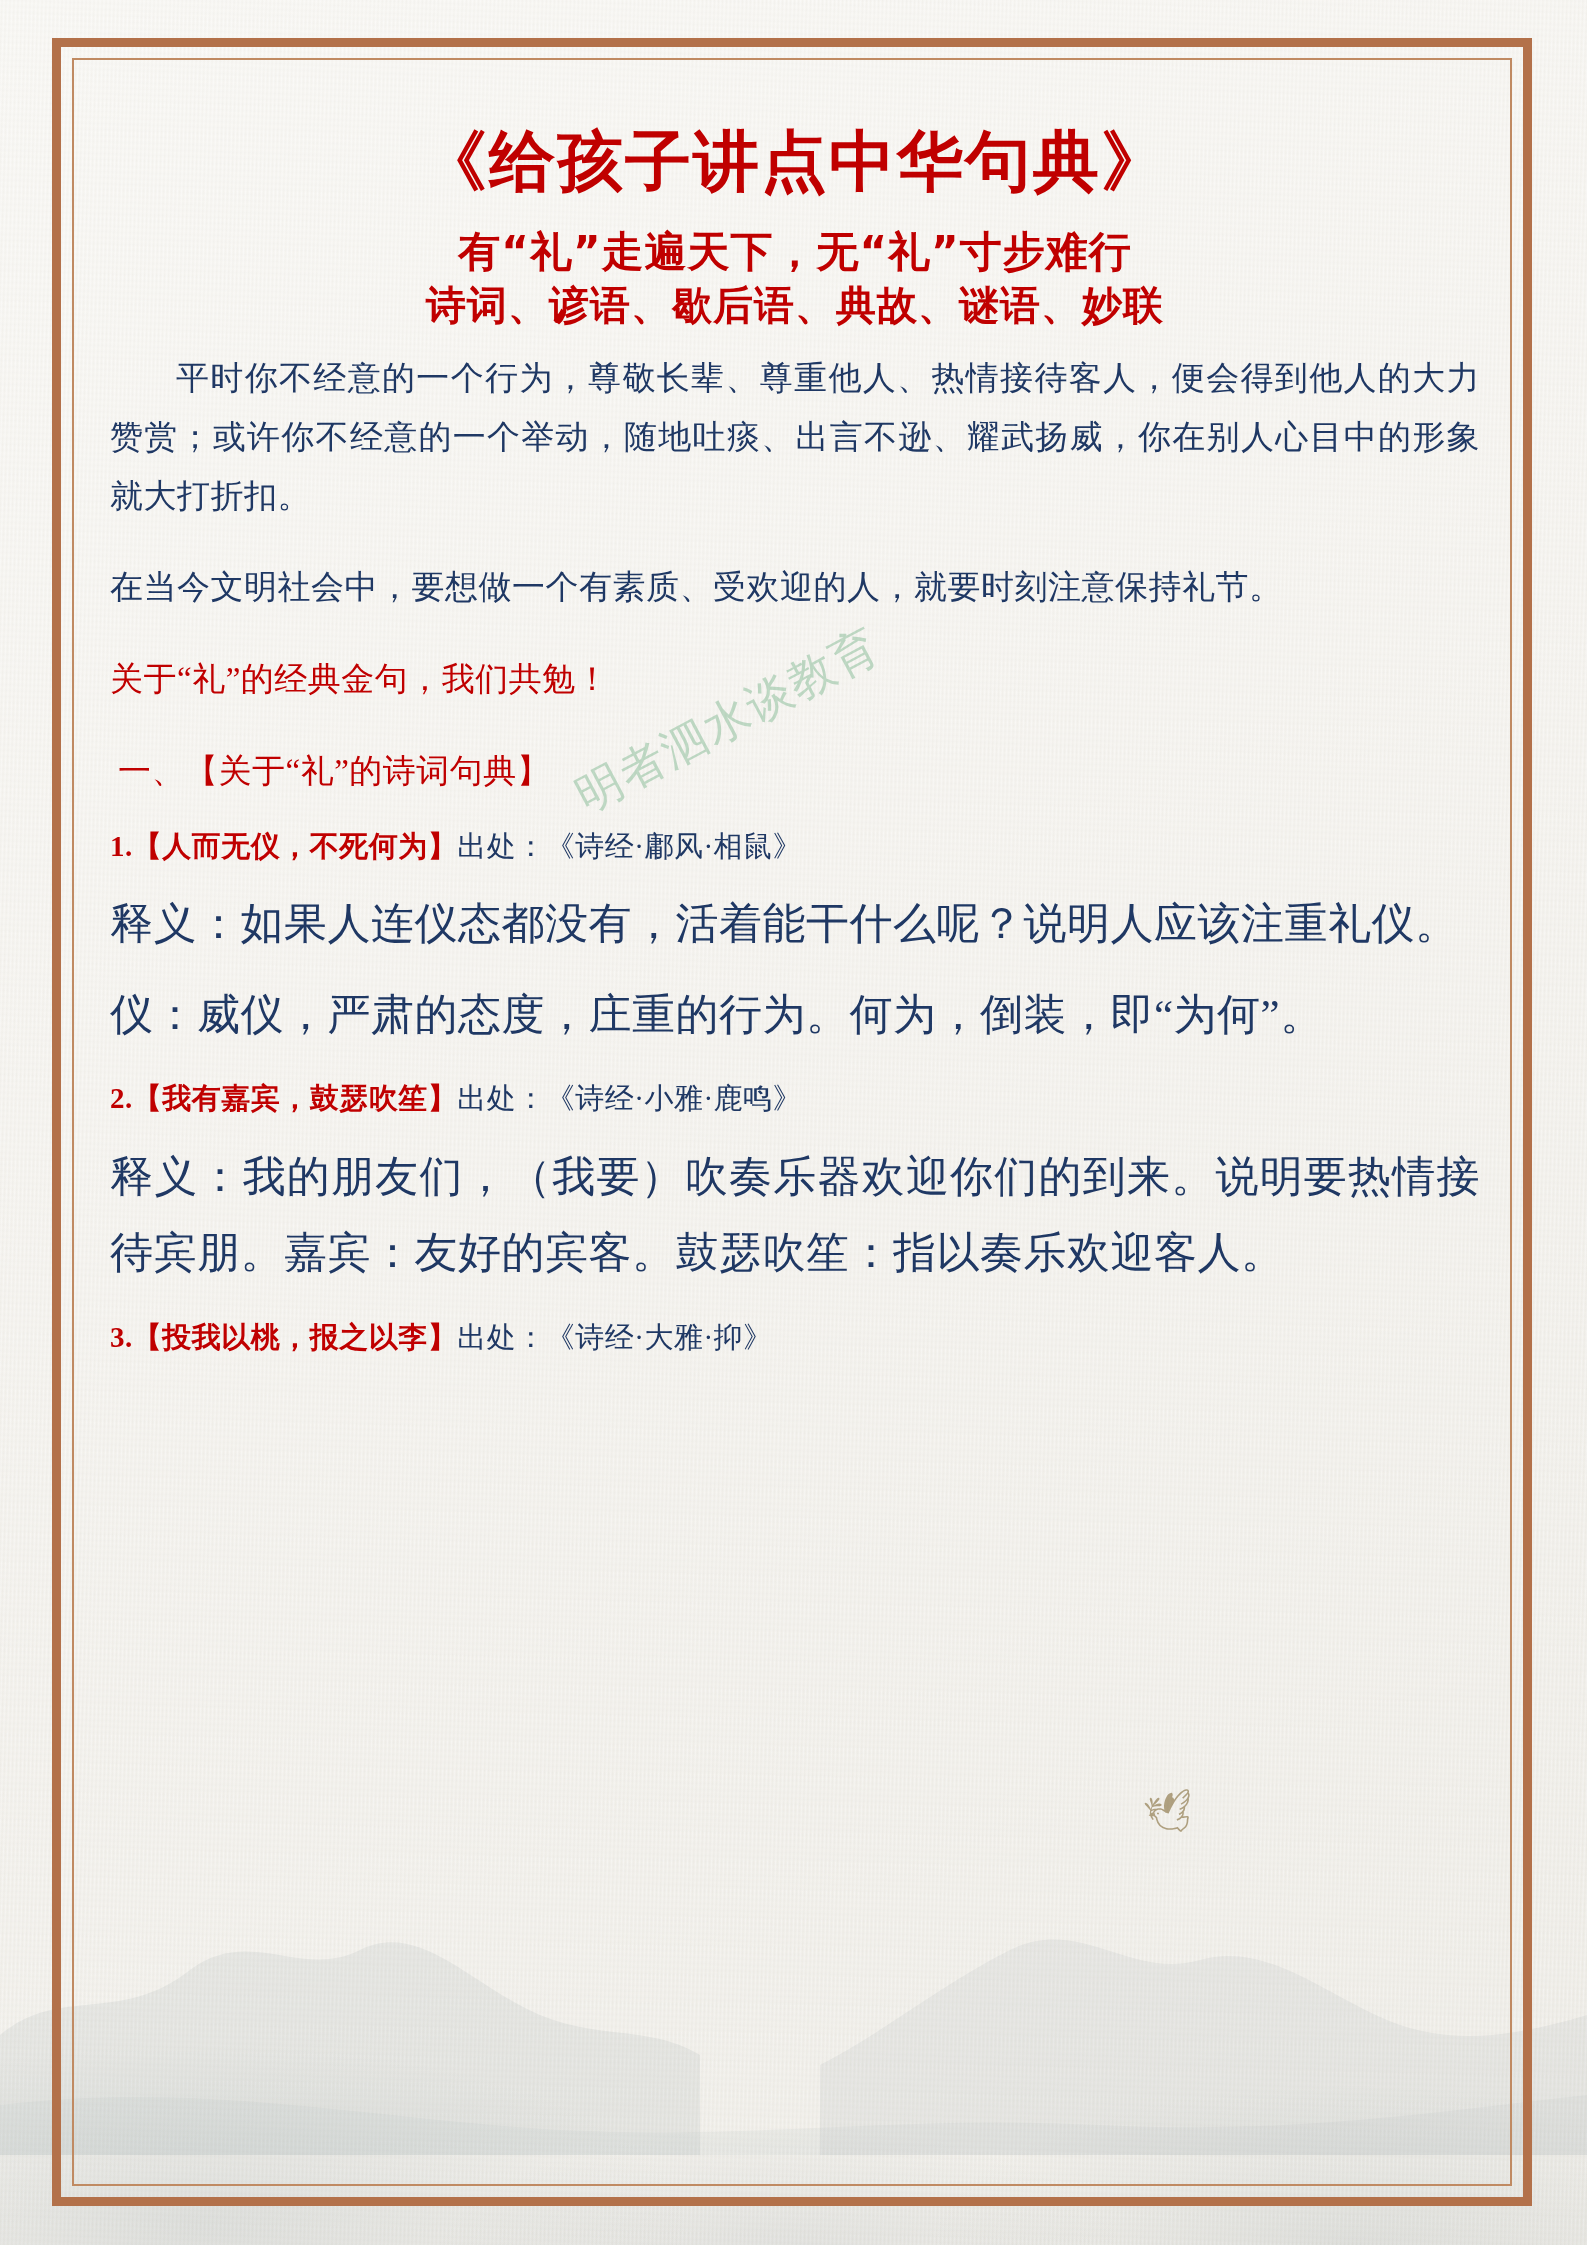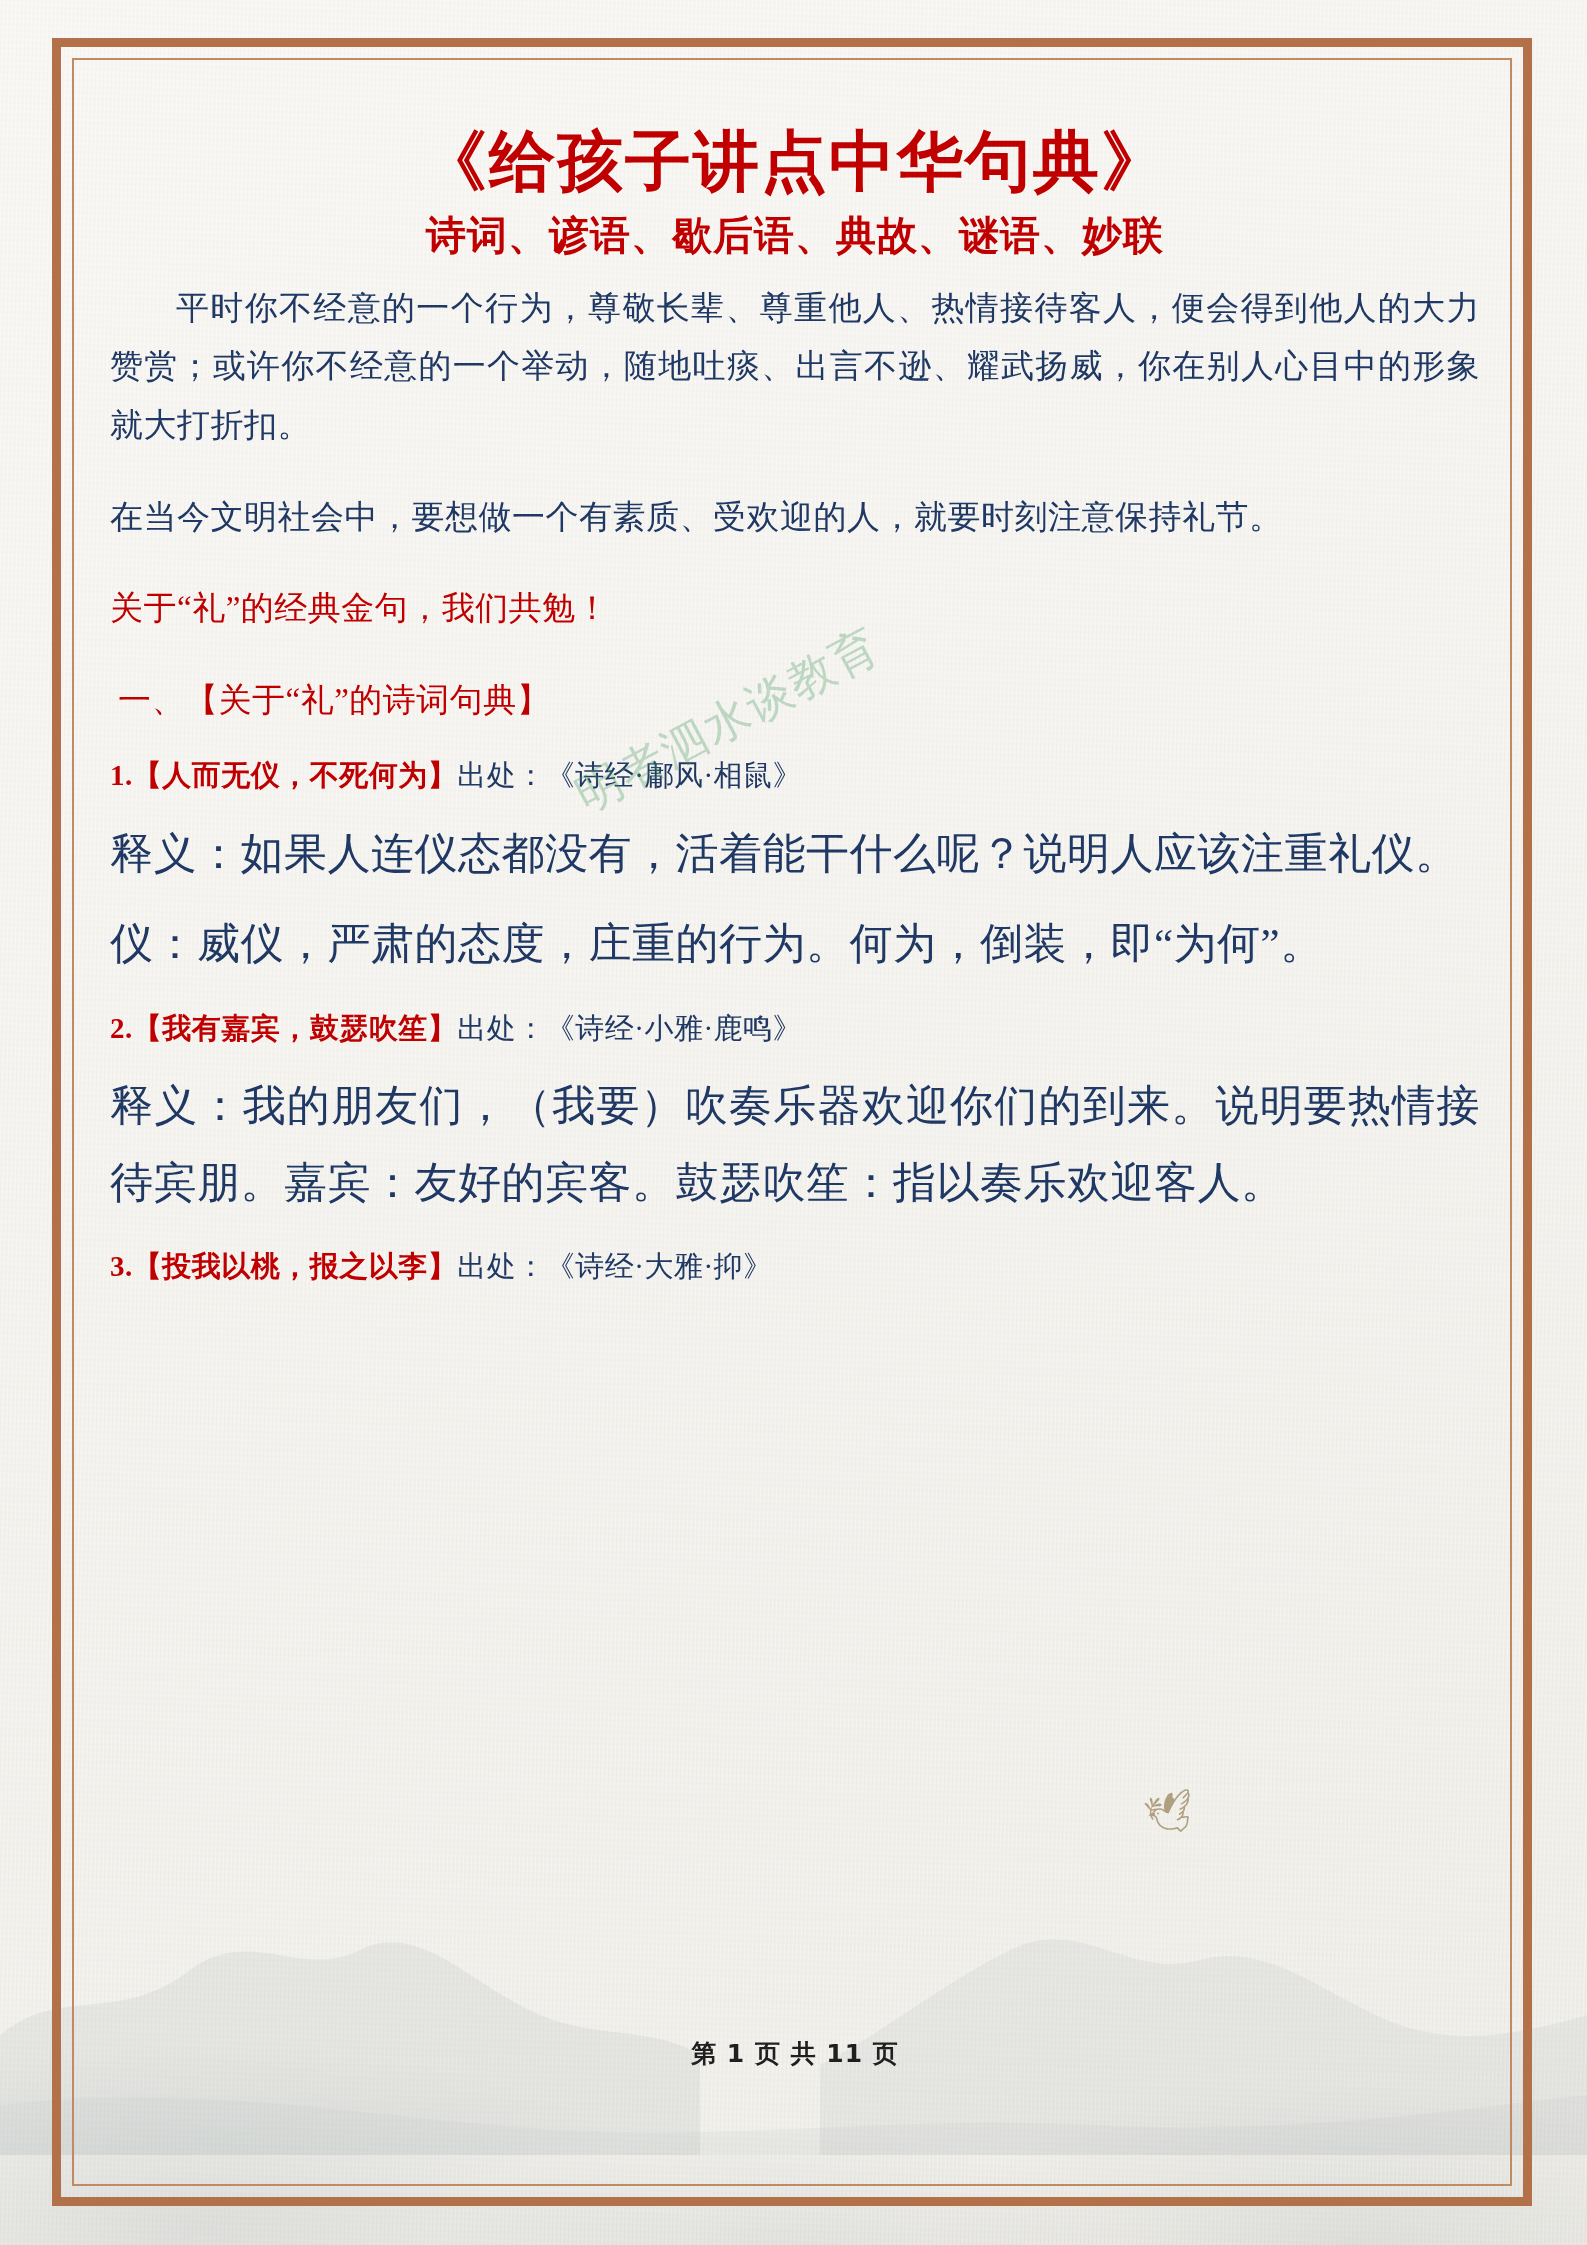--- a/index.html
+++ b/index.html
@@ -208,20 +208,21 @@
     <path d="M0,420 L0,370 C200,345 380,385 560,395 C760,405 900,380 1100,390 C1300,400 1450,375 1587,360 L1587,420 Z" fill="rgba(110,128,138,0.12)"></path>
   </svg>
 
   <div class="frame-outer"></div>
   <div class="frame-inner"></div>
 
   <div class="content">
 
     <h1 class="doc-title">《给孩子讲点中华句典》</h1>
 
+    <div class="sub1">有“礼”走遍天下，无“礼”寸步难行</div>
     <div class="sub2">诗词、谚语、歇后语、典故、谜语、妙联</div>
 
     <p class="para indent navy">平时你不经意的一个行为，尊敬长辈、尊重他人、热情接待客人，便会得到他人的大力赞赏；或许你不经意的一个举动，随地吐痰、出言不逊、耀武扬威，你在别人心目中的形象就大打折扣。</p>
     <p class="para navy">在当今文明社会中，要想做一个有素质、受欢迎的人，就要时刻注意保持礼节。</p>
     <p class="para red">关于“礼”的经典金句，我们共勉！</p>
 
     <div class="section-head">一、【关于“礼”的诗词句典】</div>
 
     <div class="entry">
       <span class="num">1.</span><span class="phrase">【人而无仪，不死何为】</span><span class="src">出处：《诗经·鄘风·相鼠》</span>
@@ -231,19 +232,18 @@
 
     <div class="entry">
       <span class="num">2.</span><span class="phrase">【我有嘉宾，鼓瑟吹笙】</span><span class="src">出处：《诗经·小雅·鹿鸣》</span>
     </div>
     <div class="gloss">释义：我的朋友们，（我要）吹奏乐器欢迎你们的到来。说明要热情接待宾朋。嘉宾：友好的宾客。鼓瑟吹笙：指以奏乐欢迎客人。</div>
 
     <div class="entry">
       <span class="num">3.</span><span class="phrase">【投我以桃，报之以李】</span><span class="src">出处：《诗经·大雅·抑》</span>
     </div>
 
-    <div class="footer">第 1 页 共 11 页</div>
   </div>
 
   <div class="watermark">明者泗水谈教育</div>
   <div class="bird">🕊</div>
 
 </div>
 
 </body></html>

